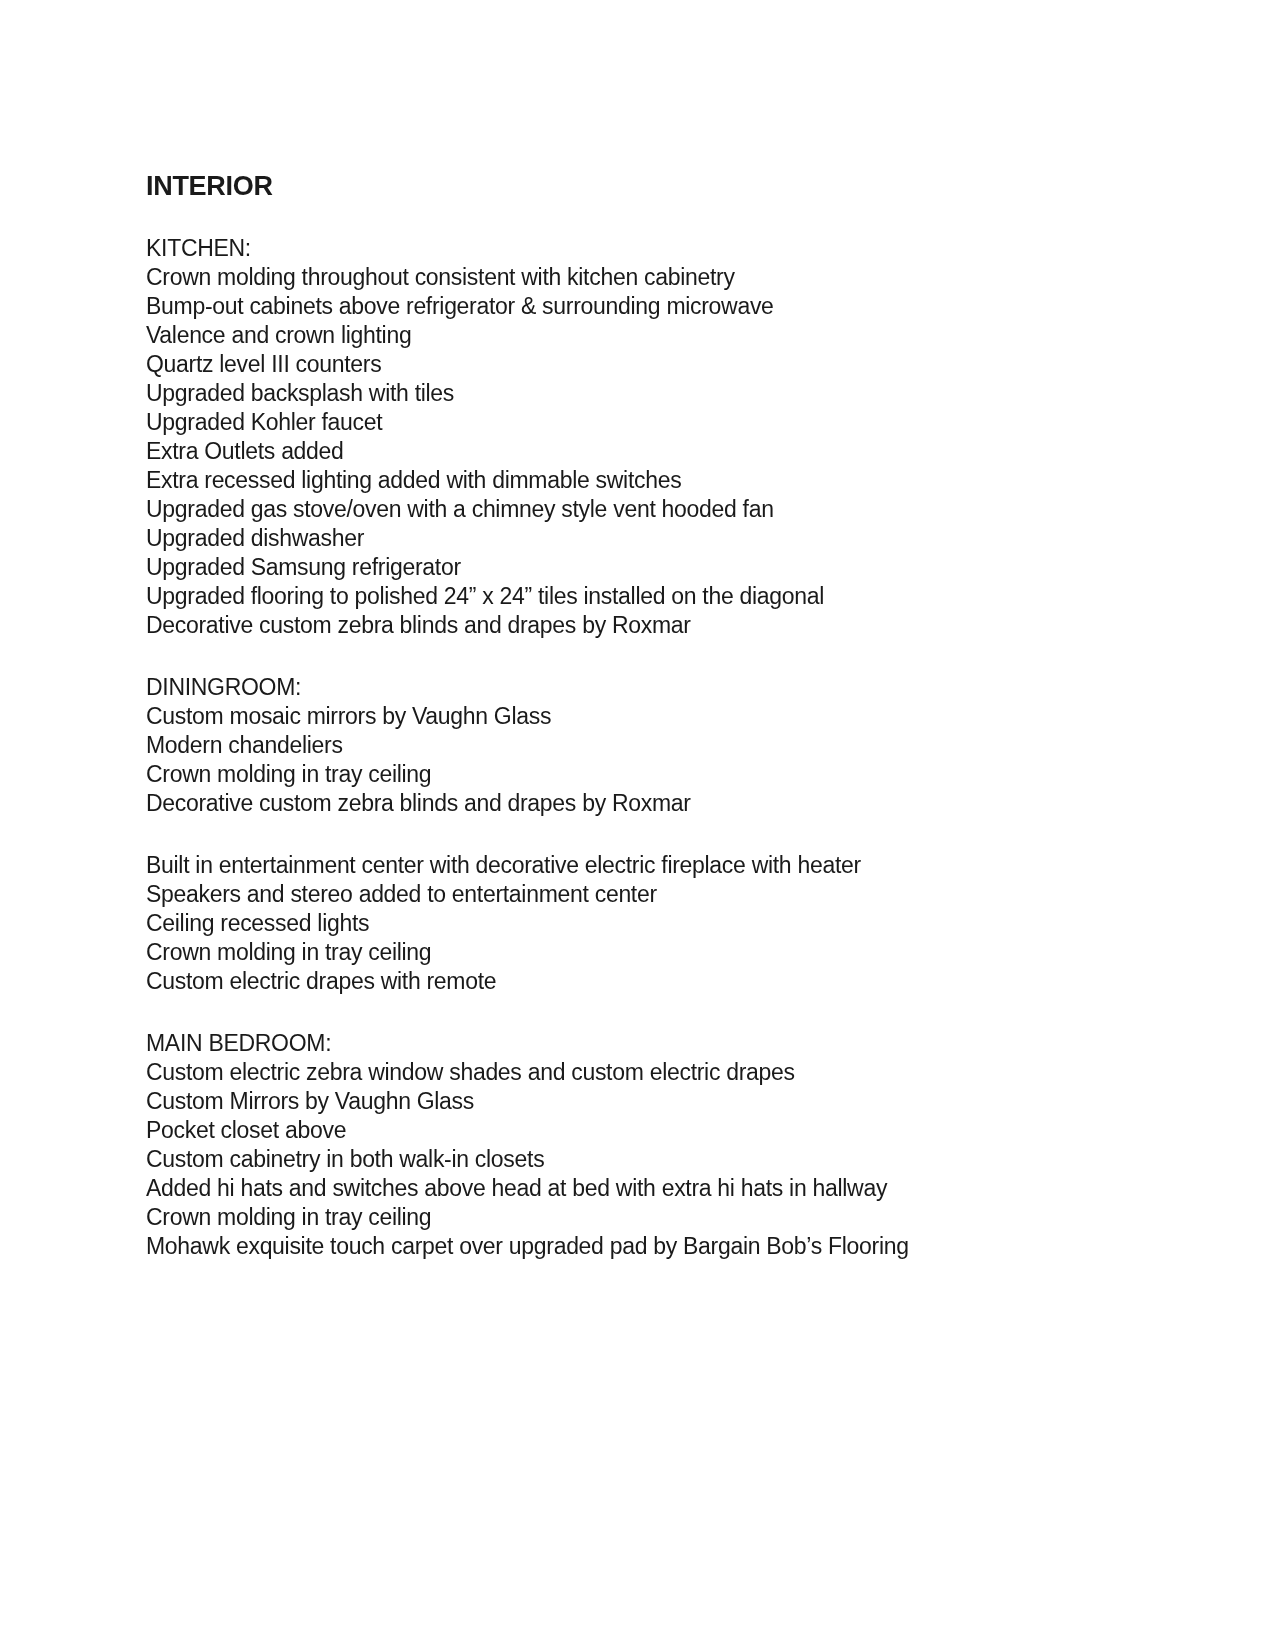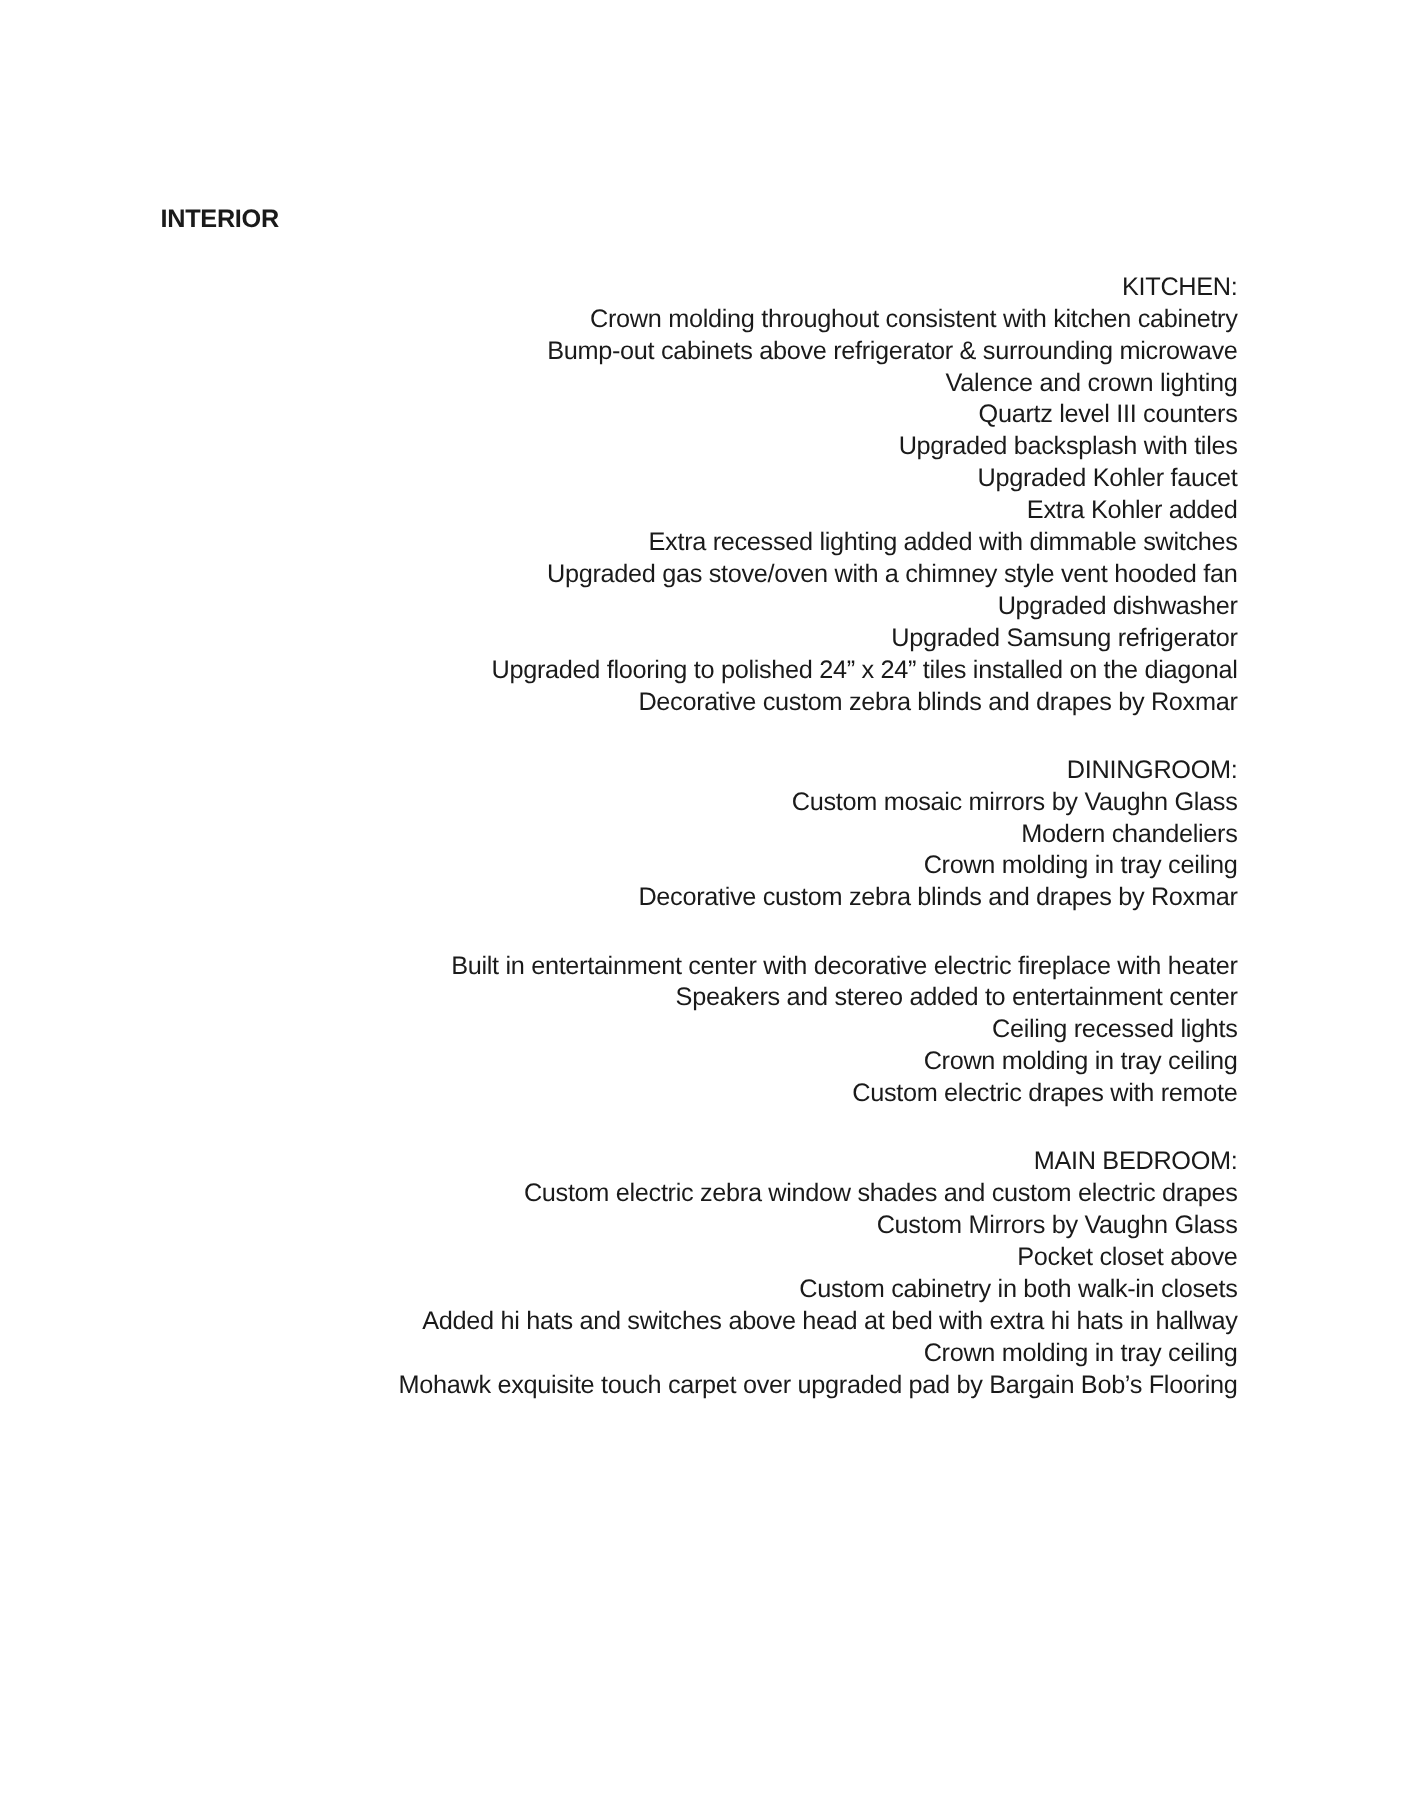--- a/index.html
+++ b/index.html
@@ -15,28 +15,27 @@
     box-sizing: border-box;
     padding: 172px 150px 0 146px;
     overflow: hidden;
     font-family: "Liberation Sans", "DejaVu Sans", sans-serif;
     color: #1a1a1a;
     font-size: 23px;
     line-height: 29px;
     letter-spacing: -0.3px;
   }
   .doc-title {
-    margin: 12px 0 33px 0;
+    margin: 0 0 33px 0;
     font-weight: 700;
-    font-size: 23px;
+    font-size: 27px;
     line-height: 29px;
   }
   .doc-section {
     margin: 0 0 33px 0;
-    text-align: right;
   }
   .section-heading {
     margin: 0;
     font-weight: 400;
   }
   .doc-line {
     margin: 0;
     white-space: pre-wrap;
   }
 </style>
@@ -47,21 +46,21 @@
   <p class="doc-title">INTERIOR</p>
   <div id="sections-root">
       <section class="doc-section">
         <p class="section-heading">KITCHEN:</p>
         <p class="doc-line">Crown molding throughout consistent with kitchen cabinetry</p>
         <p class="doc-line">Bump-out cabinets above refrigerator &amp; surrounding microwave</p>
         <p class="doc-line">Valence and crown lighting</p>
         <p class="doc-line">Quartz level III counters</p>
         <p class="doc-line">Upgraded backsplash with tiles</p>
         <p class="doc-line">Upgraded Kohler faucet</p>
-        <p class="doc-line">Extra Kohler added</p>
+        <p class="doc-line">Extra Outlets added</p>
         <p class="doc-line">Extra recessed lighting added with dimmable switches</p>
         <p class="doc-line">Upgraded gas stove/oven with a chimney style vent hooded fan</p>
         <p class="doc-line">Upgraded dishwasher</p>
         <p class="doc-line">Upgraded Samsung refrigerator</p>
         <p class="doc-line">Upgraded flooring to polished 24” x 24” tiles installed on the diagonal</p>
         <p class="doc-line">Decorative custom zebra blinds and drapes by Roxmar</p>
       </section>
       <section class="doc-section">
         <p class="section-heading">DININGROOM:</p>
         <p class="doc-line">Custom mosaic mirrors by Vaughn Glass</p>

